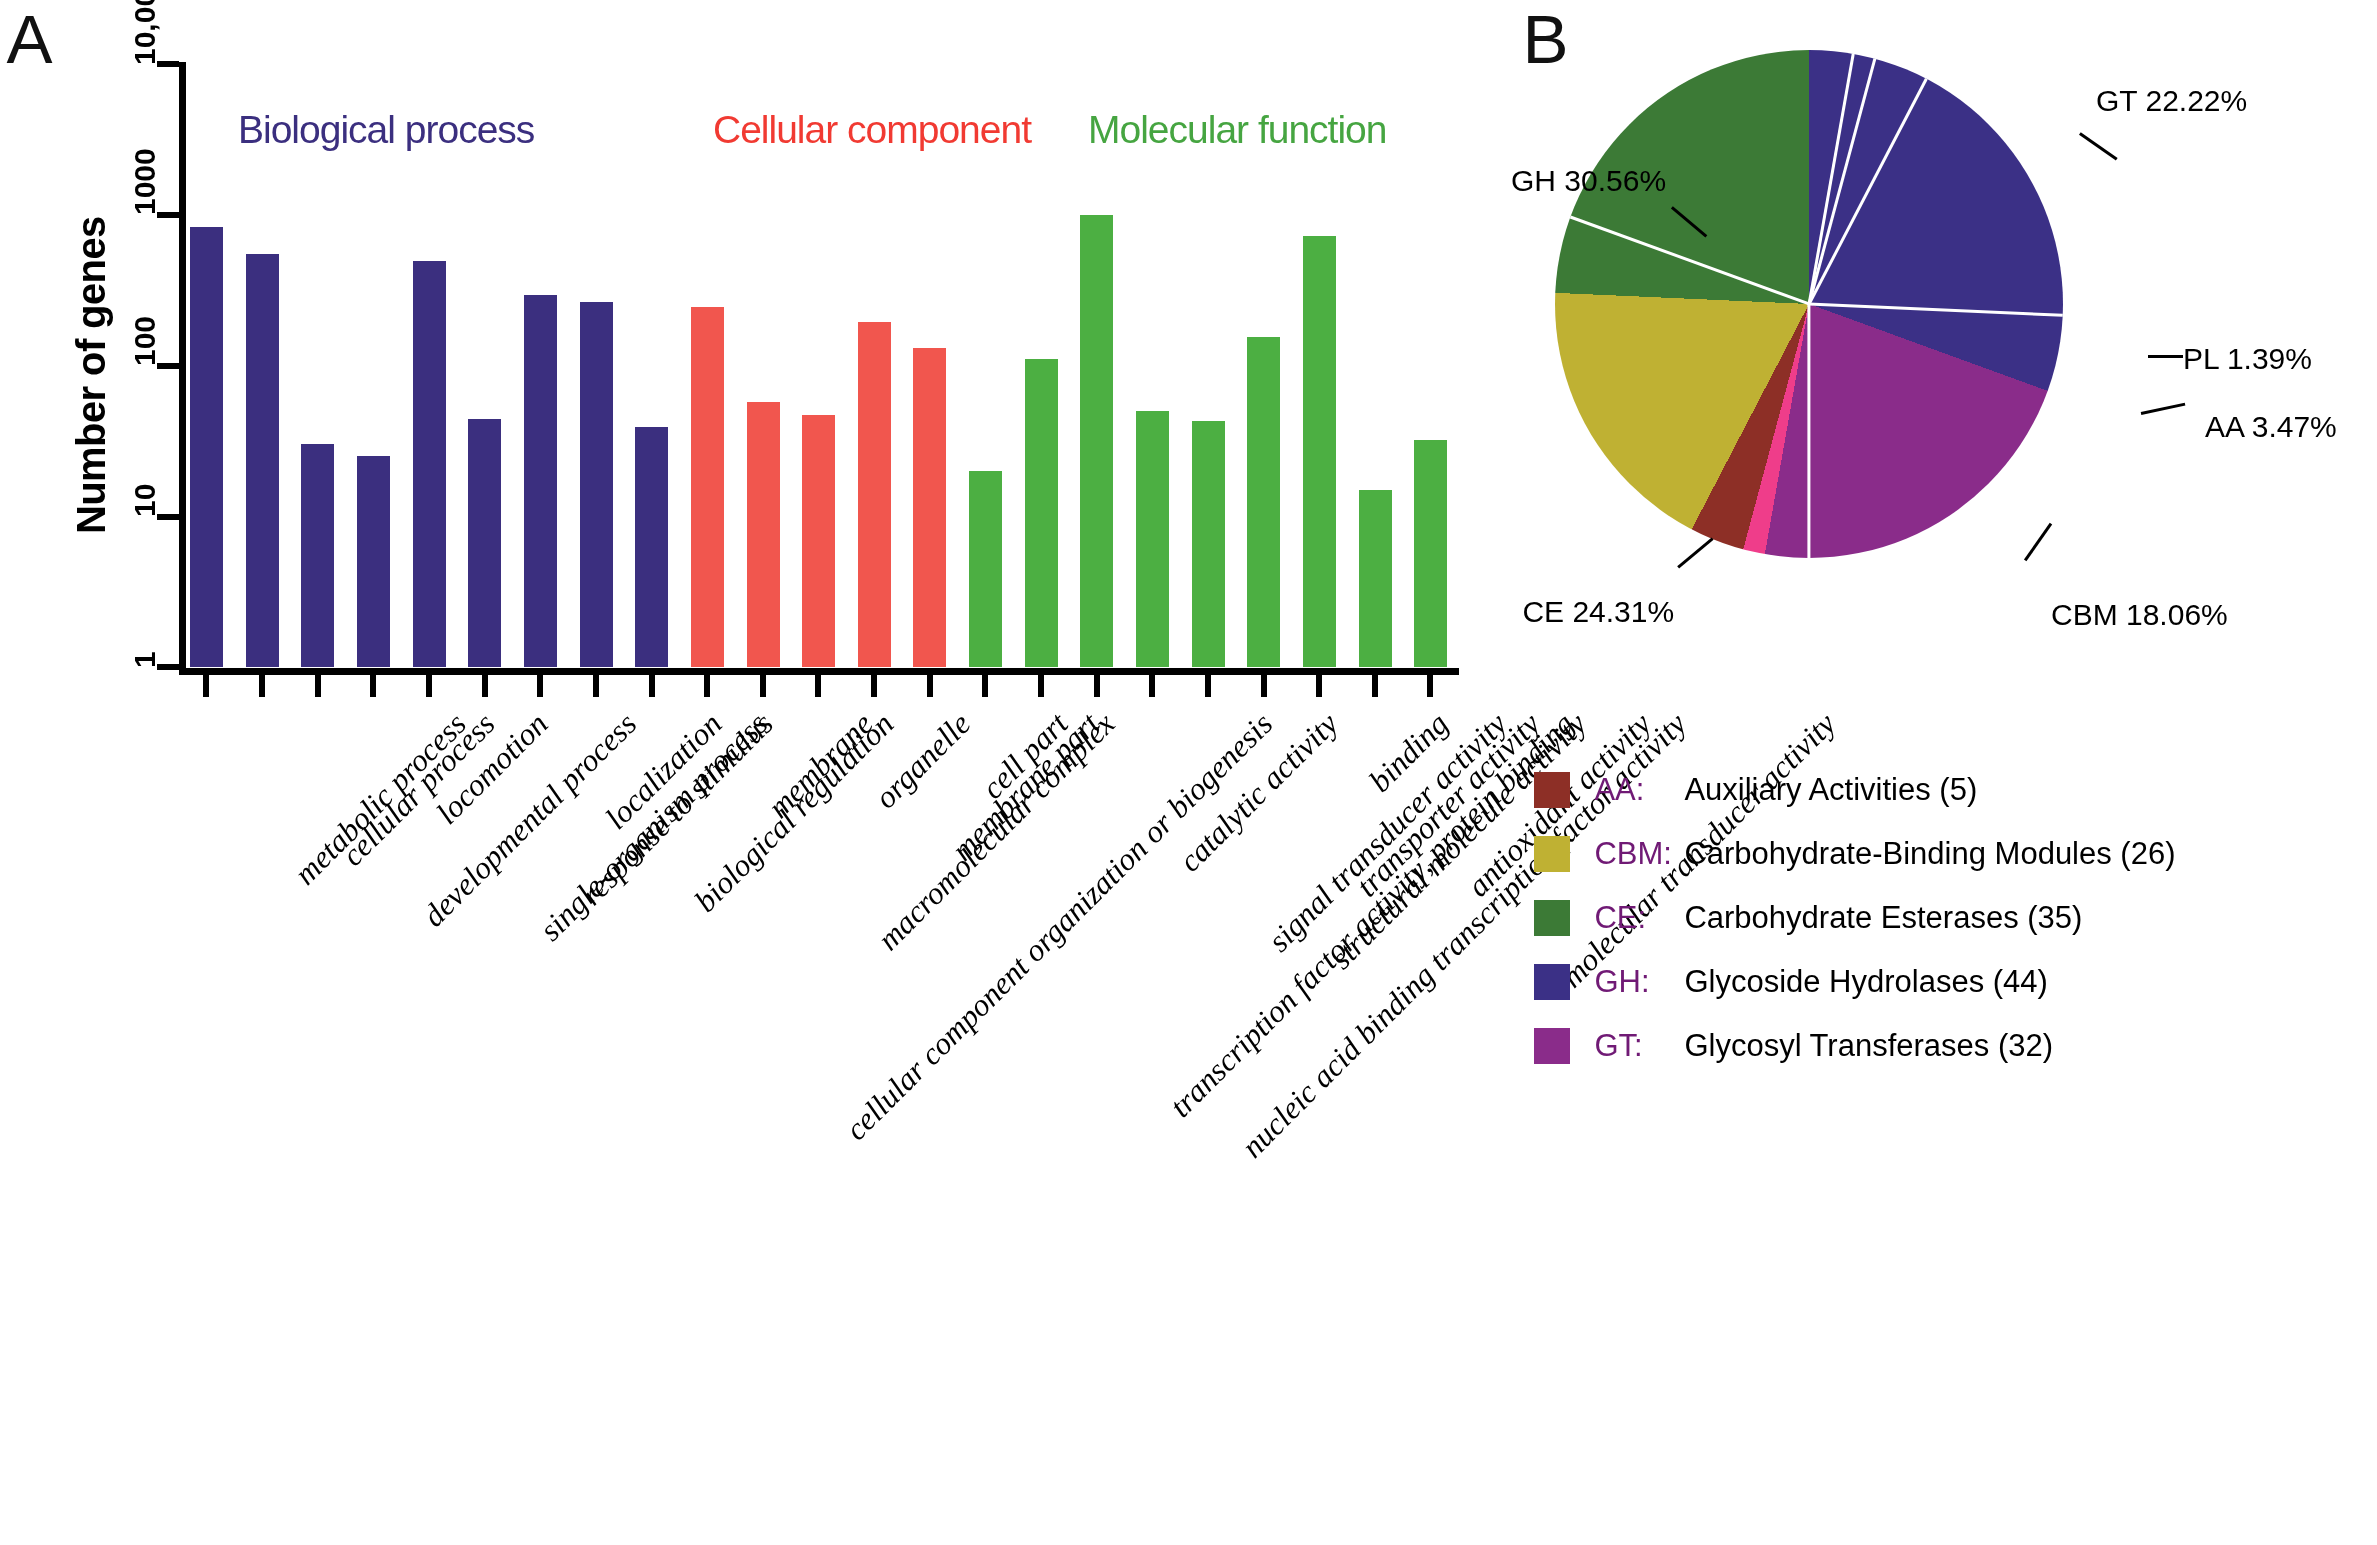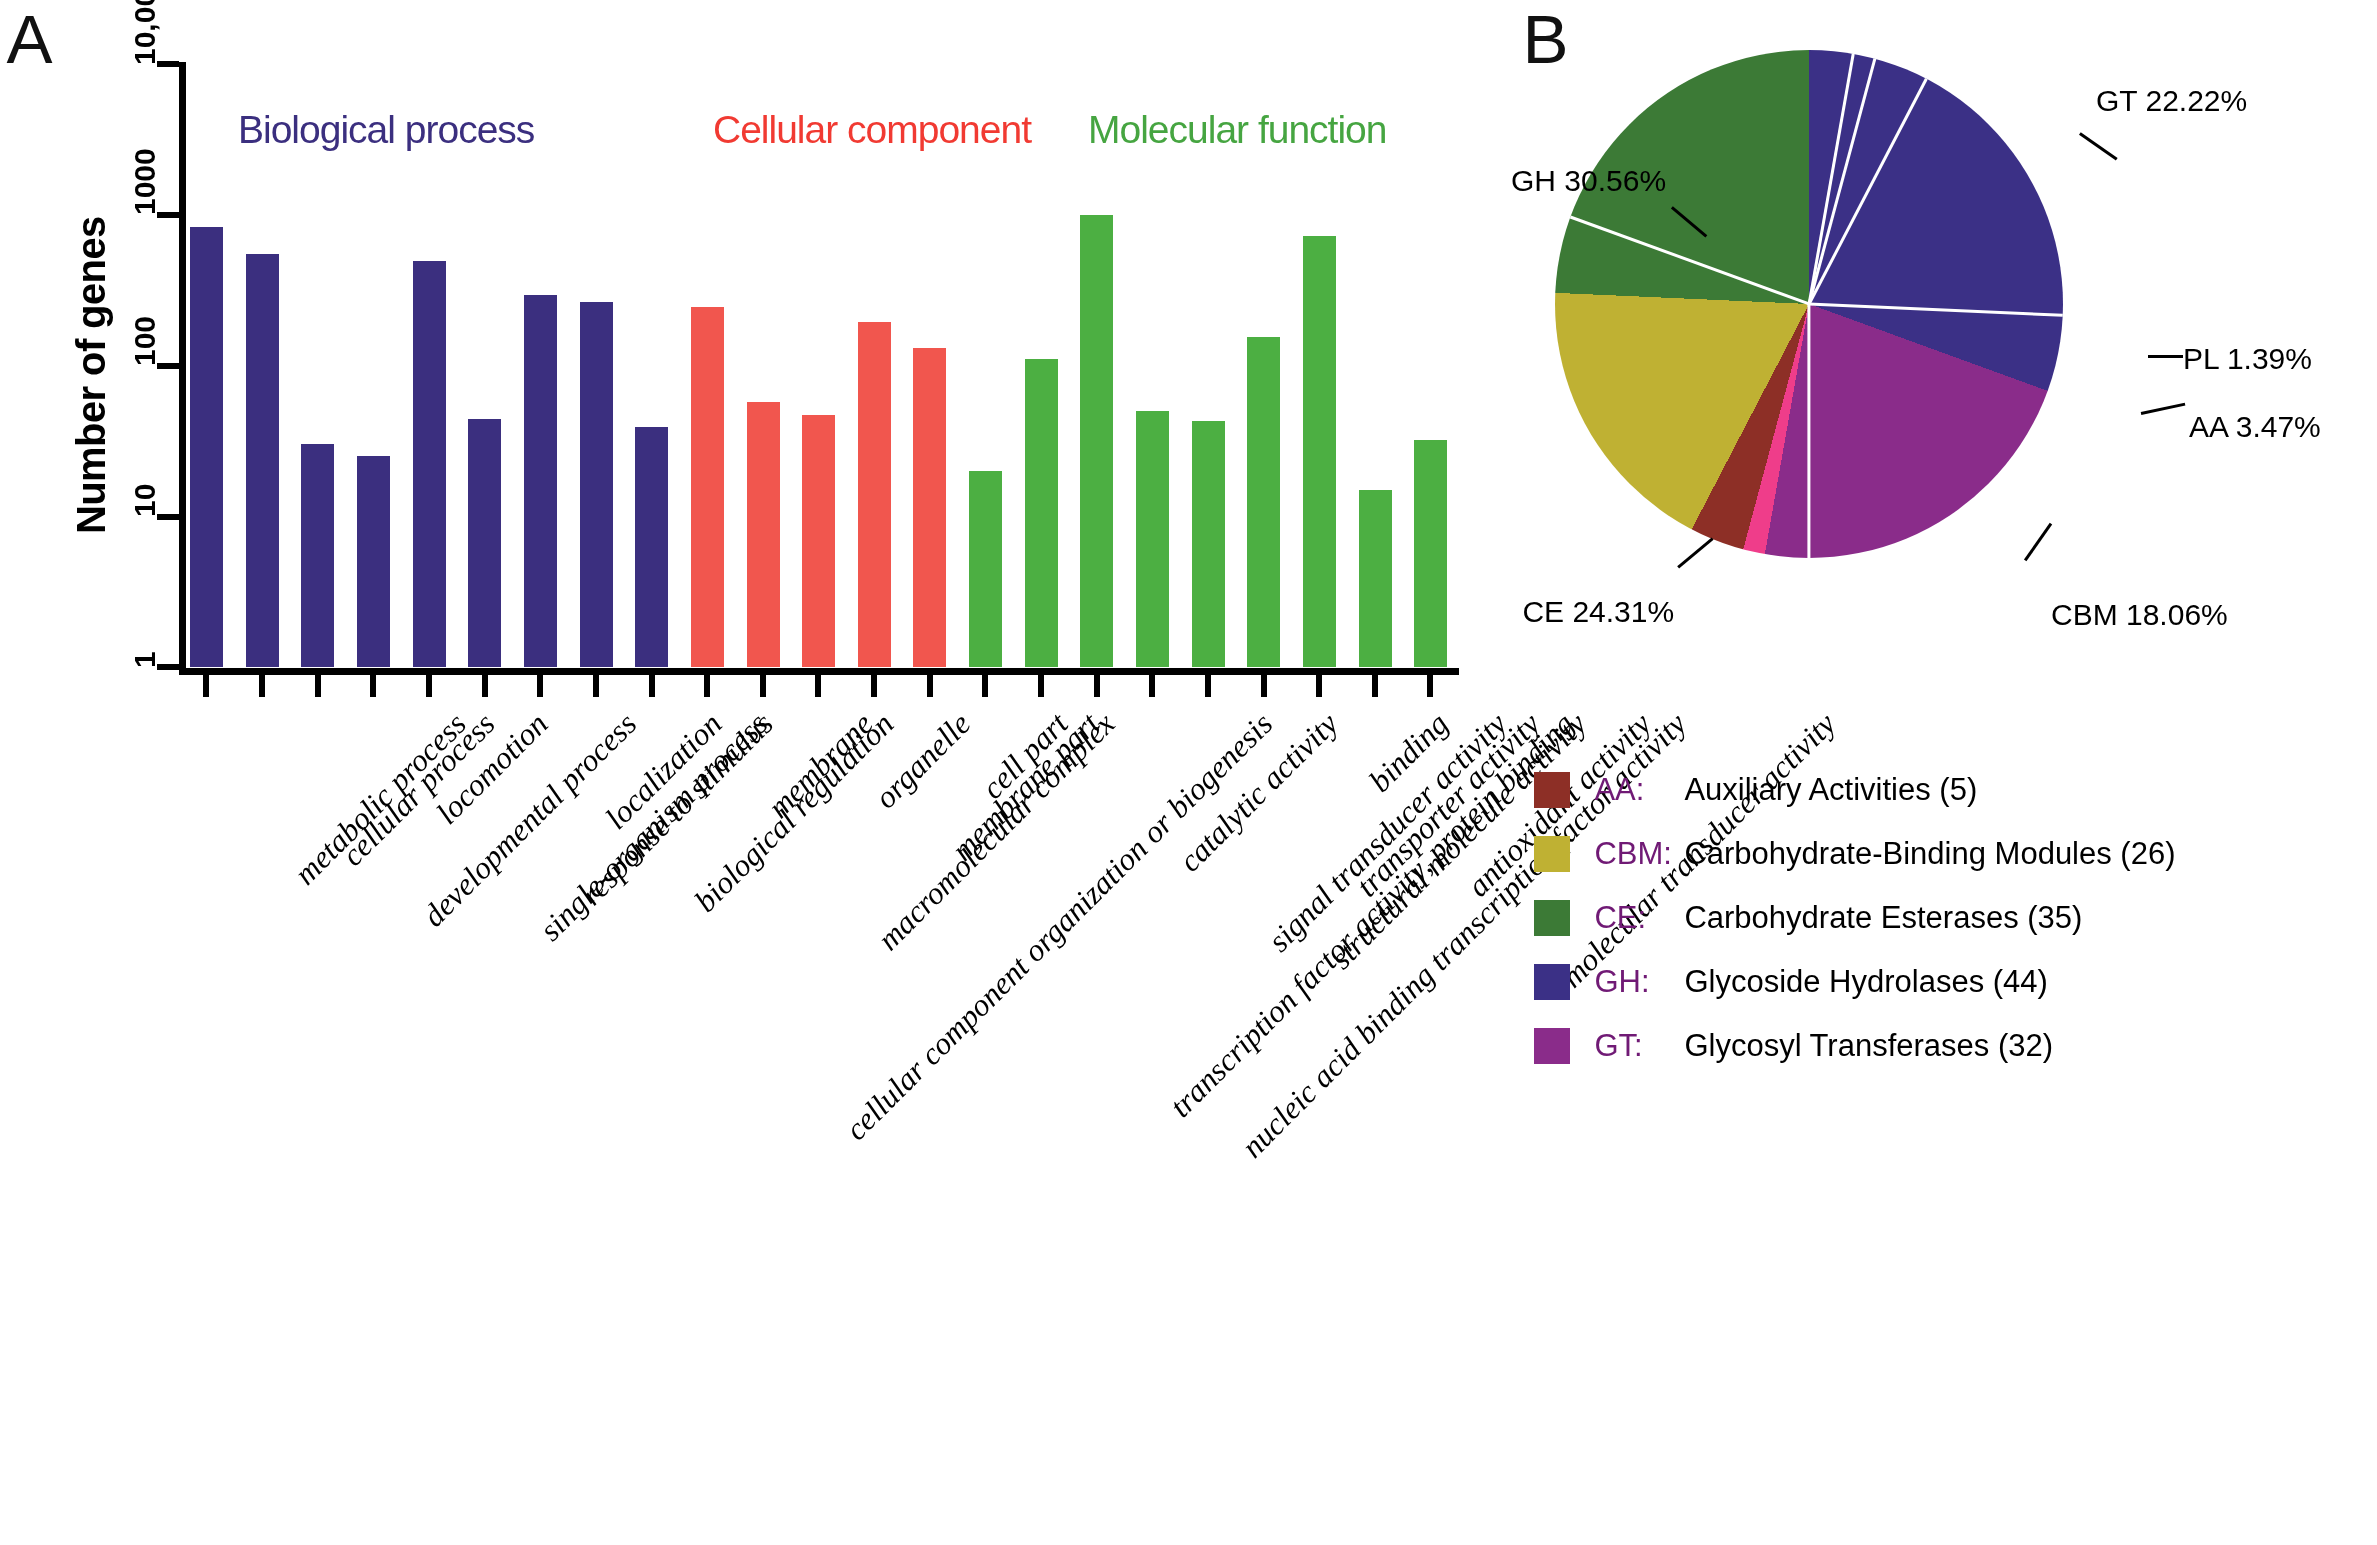--- a/index.html
+++ b/index.html
@@ -241,21 +241,21 @@
         <div class="pie-slice-sep" style="transform: translate(-50%, 0px) rotate(207.504deg); transform-origin: 50% 0%;"></div>
         <div class="pie-slice-sep" style="transform: translate(-50%, 0px) rotate(272.52deg); transform-origin: 50% 0%;"></div>
       </div>
   </div>
 
   <div id="pie-labels-layer">
       <div class="pie-label" style="left: 598px; top: 84px;">GT 22.22%</div>
       <div class="leader" style="left: 582px; top: 132px; width: 45px; transform: rotate(35deg);"></div>
       <div class="pie-label" style="left: 685px; top: 342px;">PL 1.39%</div>
       <div class="leader" style="left: 650px; top: 355px; width: 35px; transform: rotate(0deg);"></div>
-      <div class="pie-label" style="left: 691px; top: 410px;">AA 3.47%</div>
+      <div class="pie-label" style="left: 707px; top: 410px;">AA 3.47%</div>
       <div class="leader" style="left: 643px; top: 412px; width: 45px; transform: rotate(-12deg);"></div>
       <div class="pie-label" style="left: 553px; top: 598px;">CBM 18.06%</div>
       <div class="leader" style="left: 527px; top: 559px; width: 45px; transform: rotate(-55deg);"></div>
       <div class="pie-label" style="left: 24.4px; top: 595px; text-align: right;">CE 24.31%</div>
       <div class="leader" style="left: 180px; top: 566px; width: 45px; transform: rotate(-40deg);"></div>
       <div class="pie-label" style="left: 13px; top: 164px;">GH 30.56%</div>
       <div class="leader" style="left: 174px; top: 206px; width: 45px; transform: rotate(40deg);"></div>
     </div>
 
   <div id="legend">

